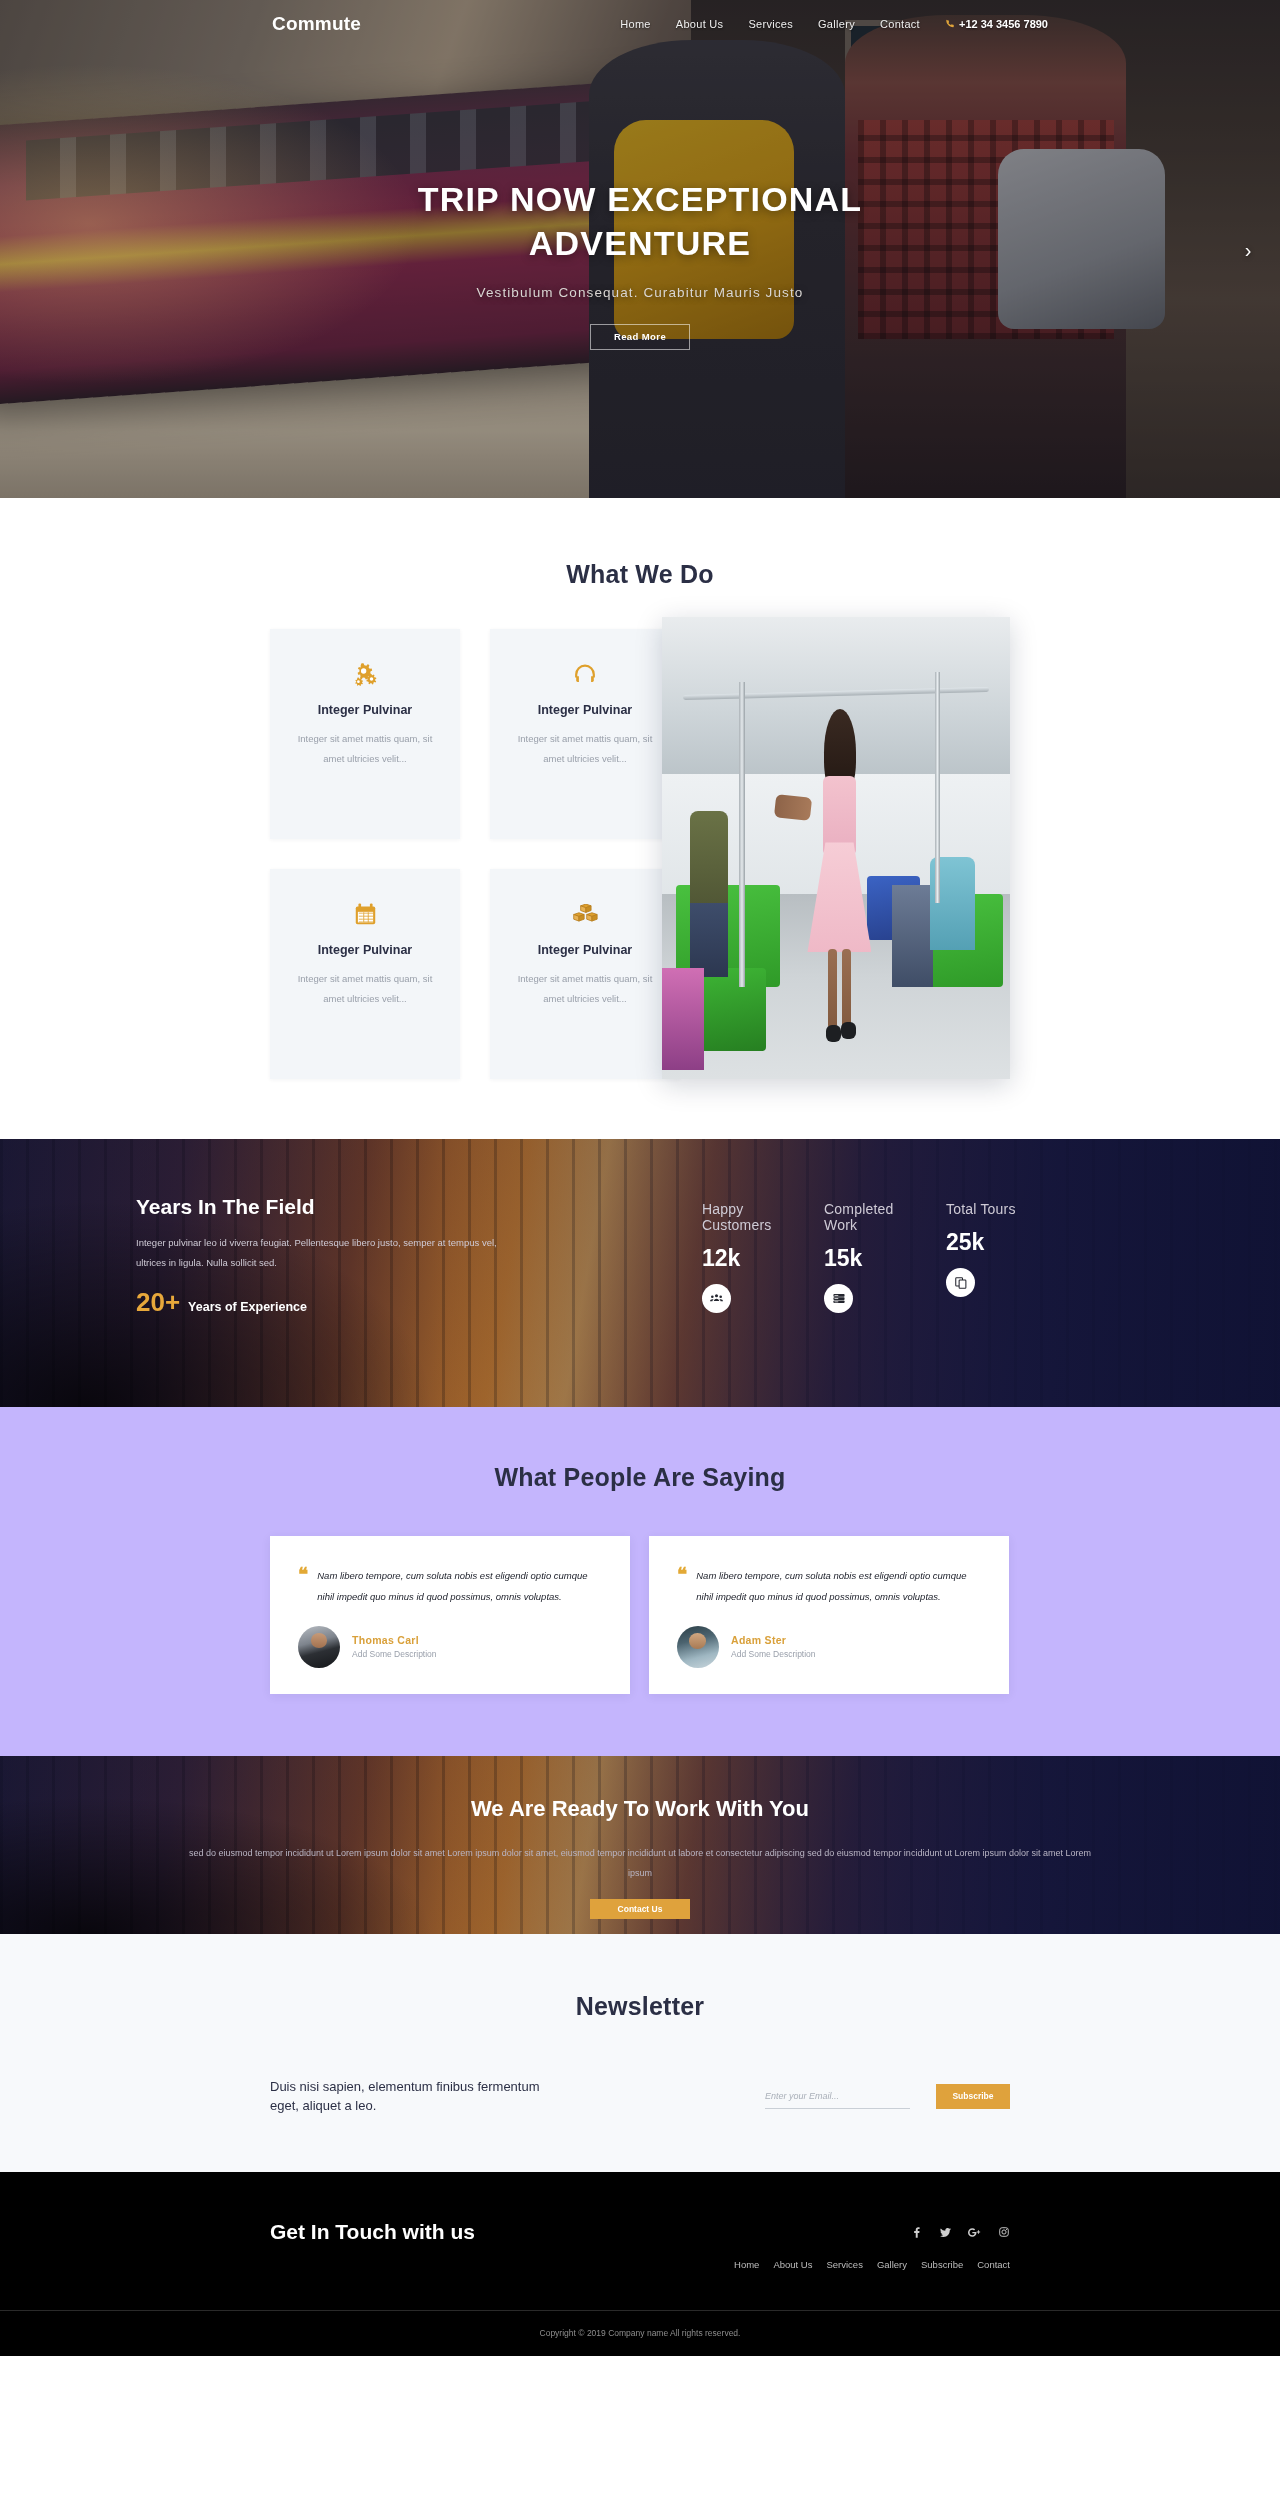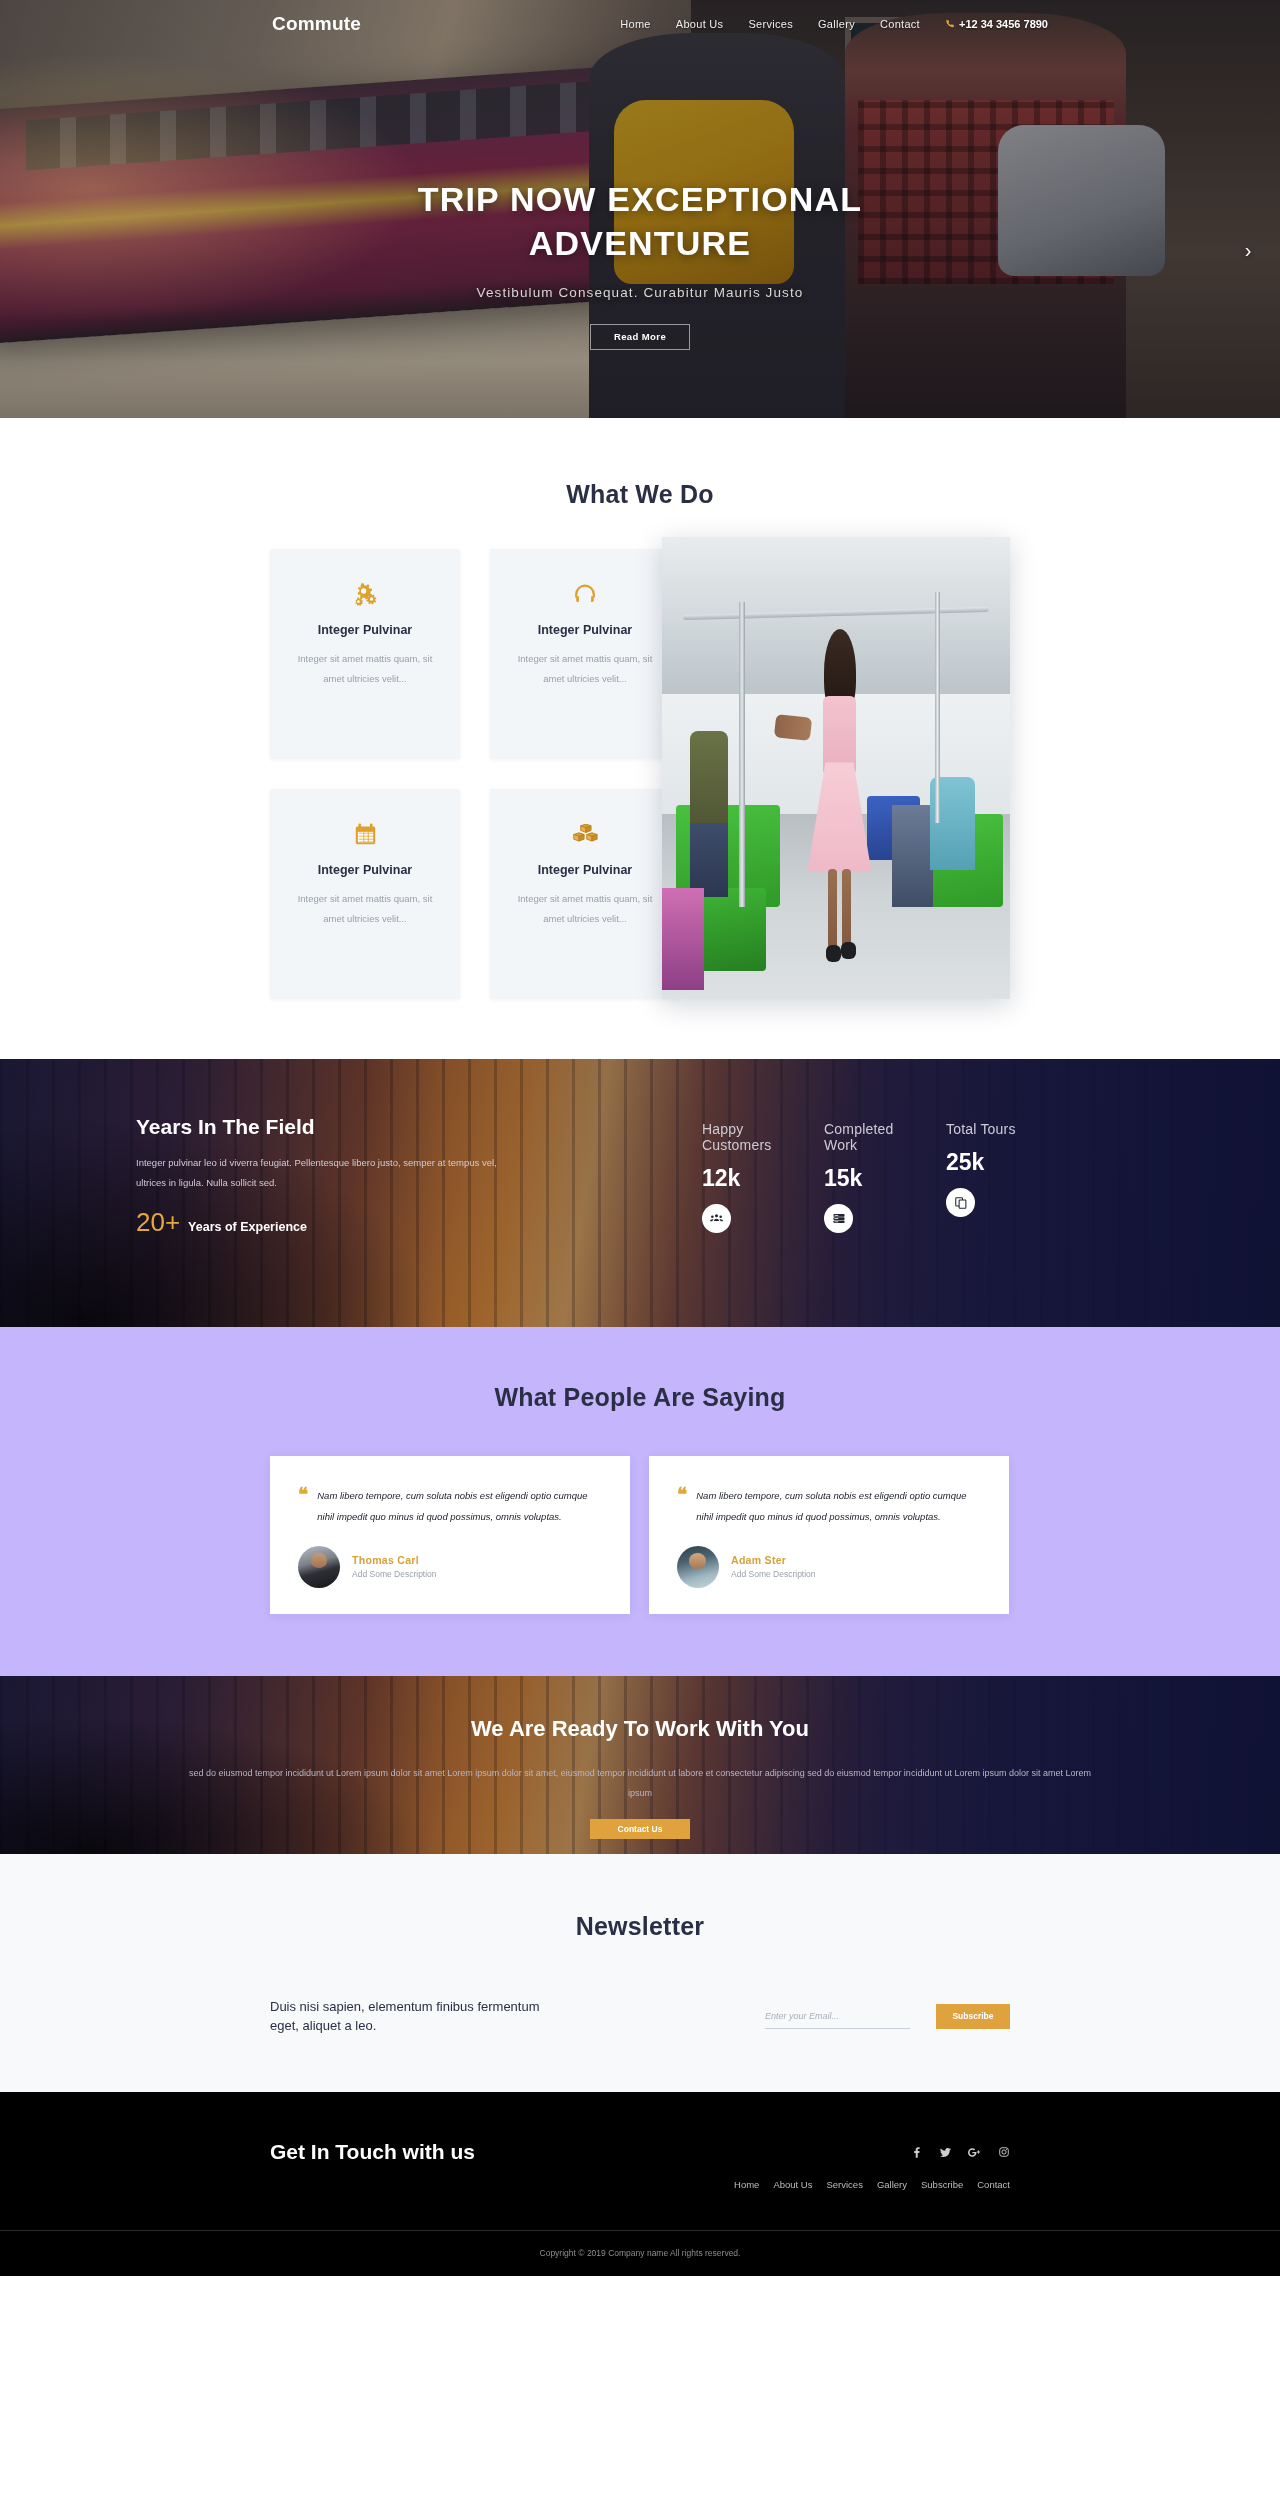--- a/index.html
+++ b/index.html
@@ -8,21 +8,21 @@
     font-family:"Liberation Sans",sans-serif;
     background:#ffffff;
     color:#2b2f45;
     -webkit-font-smoothing:antialiased;
   }
   .page{width:1280px;position:relative;overflow:hidden;}
 
   
   .hero{
     position:relative;
-    height:418px;
+    height:498px;
     overflow:hidden;
     background:#1d4ed8;
   }
   .hero-bg{position:absolute;inset:0;}
   
   .hero-bg .sky{
     position:absolute;inset:0;
     background:
       linear-gradient(110deg,#6b6258 0%,#8d8274 18%,#b9a88f 32%,#6f6257 46%,#3b3532 62%,#2a2526 100%);
   }
@@ -217,21 +217,21 @@
     background:linear-gradient(90deg,rgba(18,20,52,.55) 0%,rgba(30,20,40,.25) 35%,rgba(20,22,60,.75) 70%,rgba(16,18,52,.92) 100%);}
   .stats-bg .bars{position:absolute;inset:0;
     background:repeating-linear-gradient(90deg,rgba(0,0,0,.30) 0 3px,transparent 3px 26px);opacity:.75;}
   .stats-bg .silh{position:absolute;left:0;bottom:0;width:34%;height:78%;
     background:radial-gradient(ellipse at 20% 100%,rgba(0,0,0,.75),transparent 70%);}
   .stats-inner{position:relative;z-index:5;width:1008px;margin:0 auto;display:flex;padding-top:56px;}
   .stats-left{width:470px;}
   .stats-h{color:#fff;font-size:21px;font-weight:700;}
   .stats-p{margin-top:14px;color:#cfcbd6;font-size:9.5px;line-height:2.1;max-width:390px;}
   .stats-exp{margin-top:14px;display:flex;align-items:baseline;gap:8px;}
-  .stats-exp .num{color:#e7a83b;font-size:26px;font-weight:400;}
+  .stats-exp .num{color:#e7a83b;font-size:26px;font-weight:700;}
   .stats-exp .lbl{color:#fff;font-size:12.5px;font-weight:700;}
   .stats-right{display:flex;gap:46px;margin-left:96px;padding-top:6px;}
   .stat{width:76px;}
   .stat-label{color:#cfcbd6;font-size:14px;letter-spacing:.2px;}
   .stat-num{margin-top:12px;color:#fff;font-size:23px;font-weight:700;}
   .stat-ico{
     margin-top:12px;width:29px;height:29px;border-radius:50%;background:#fff;
     display:flex;align-items:center;justify-content:center;color:#24262f;
   }
 

